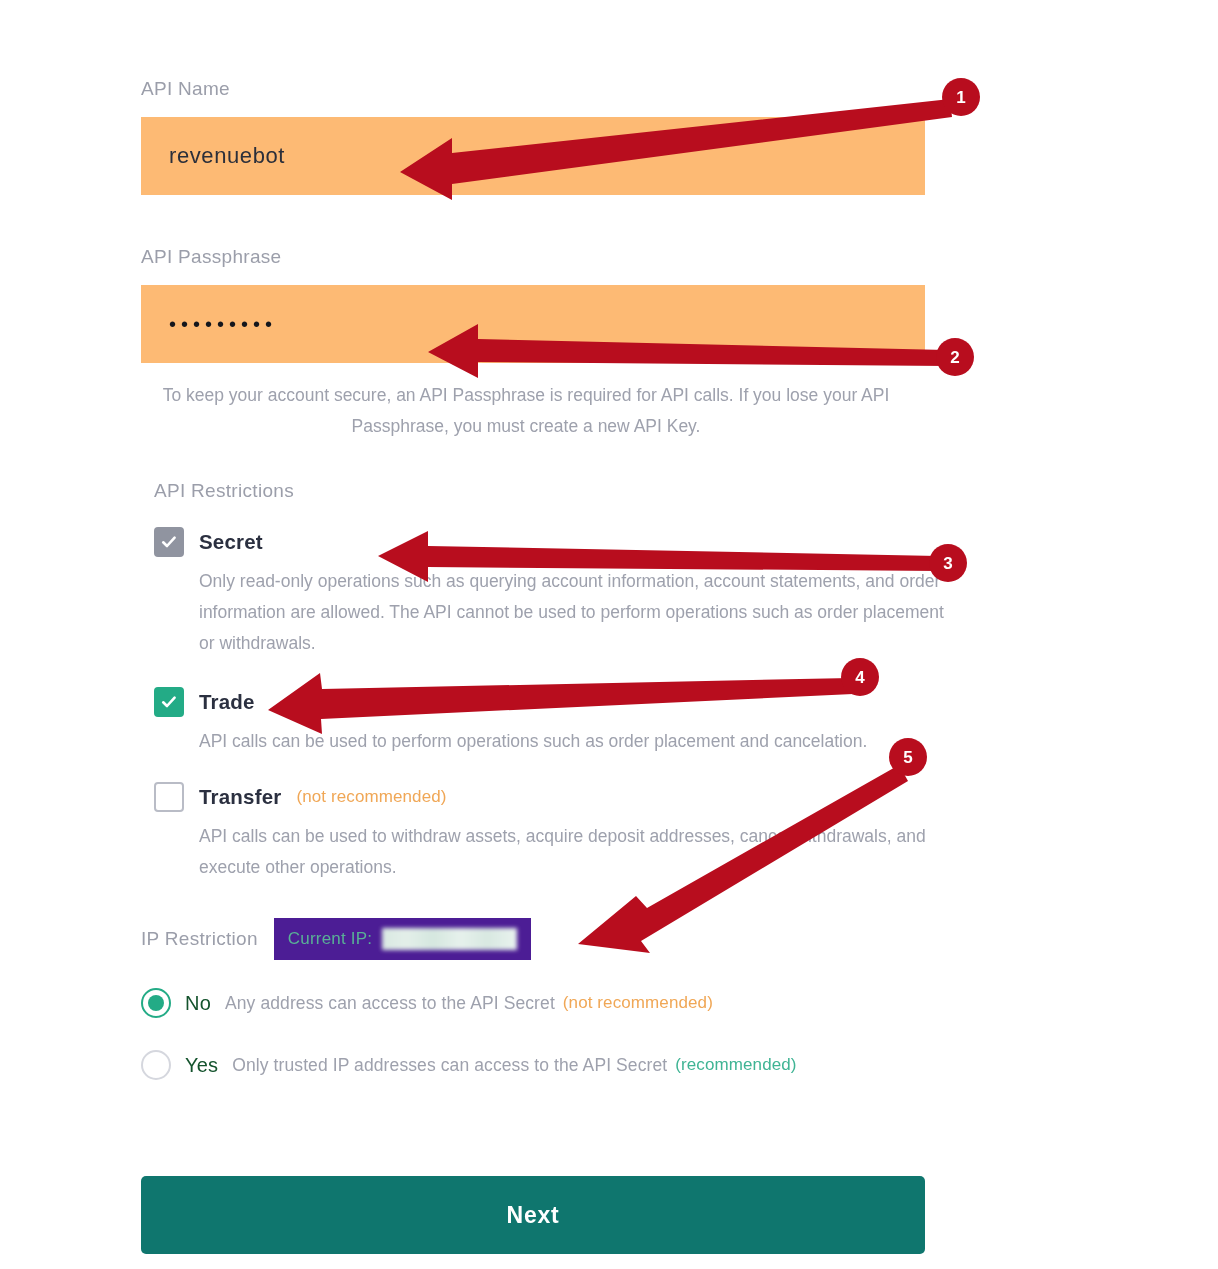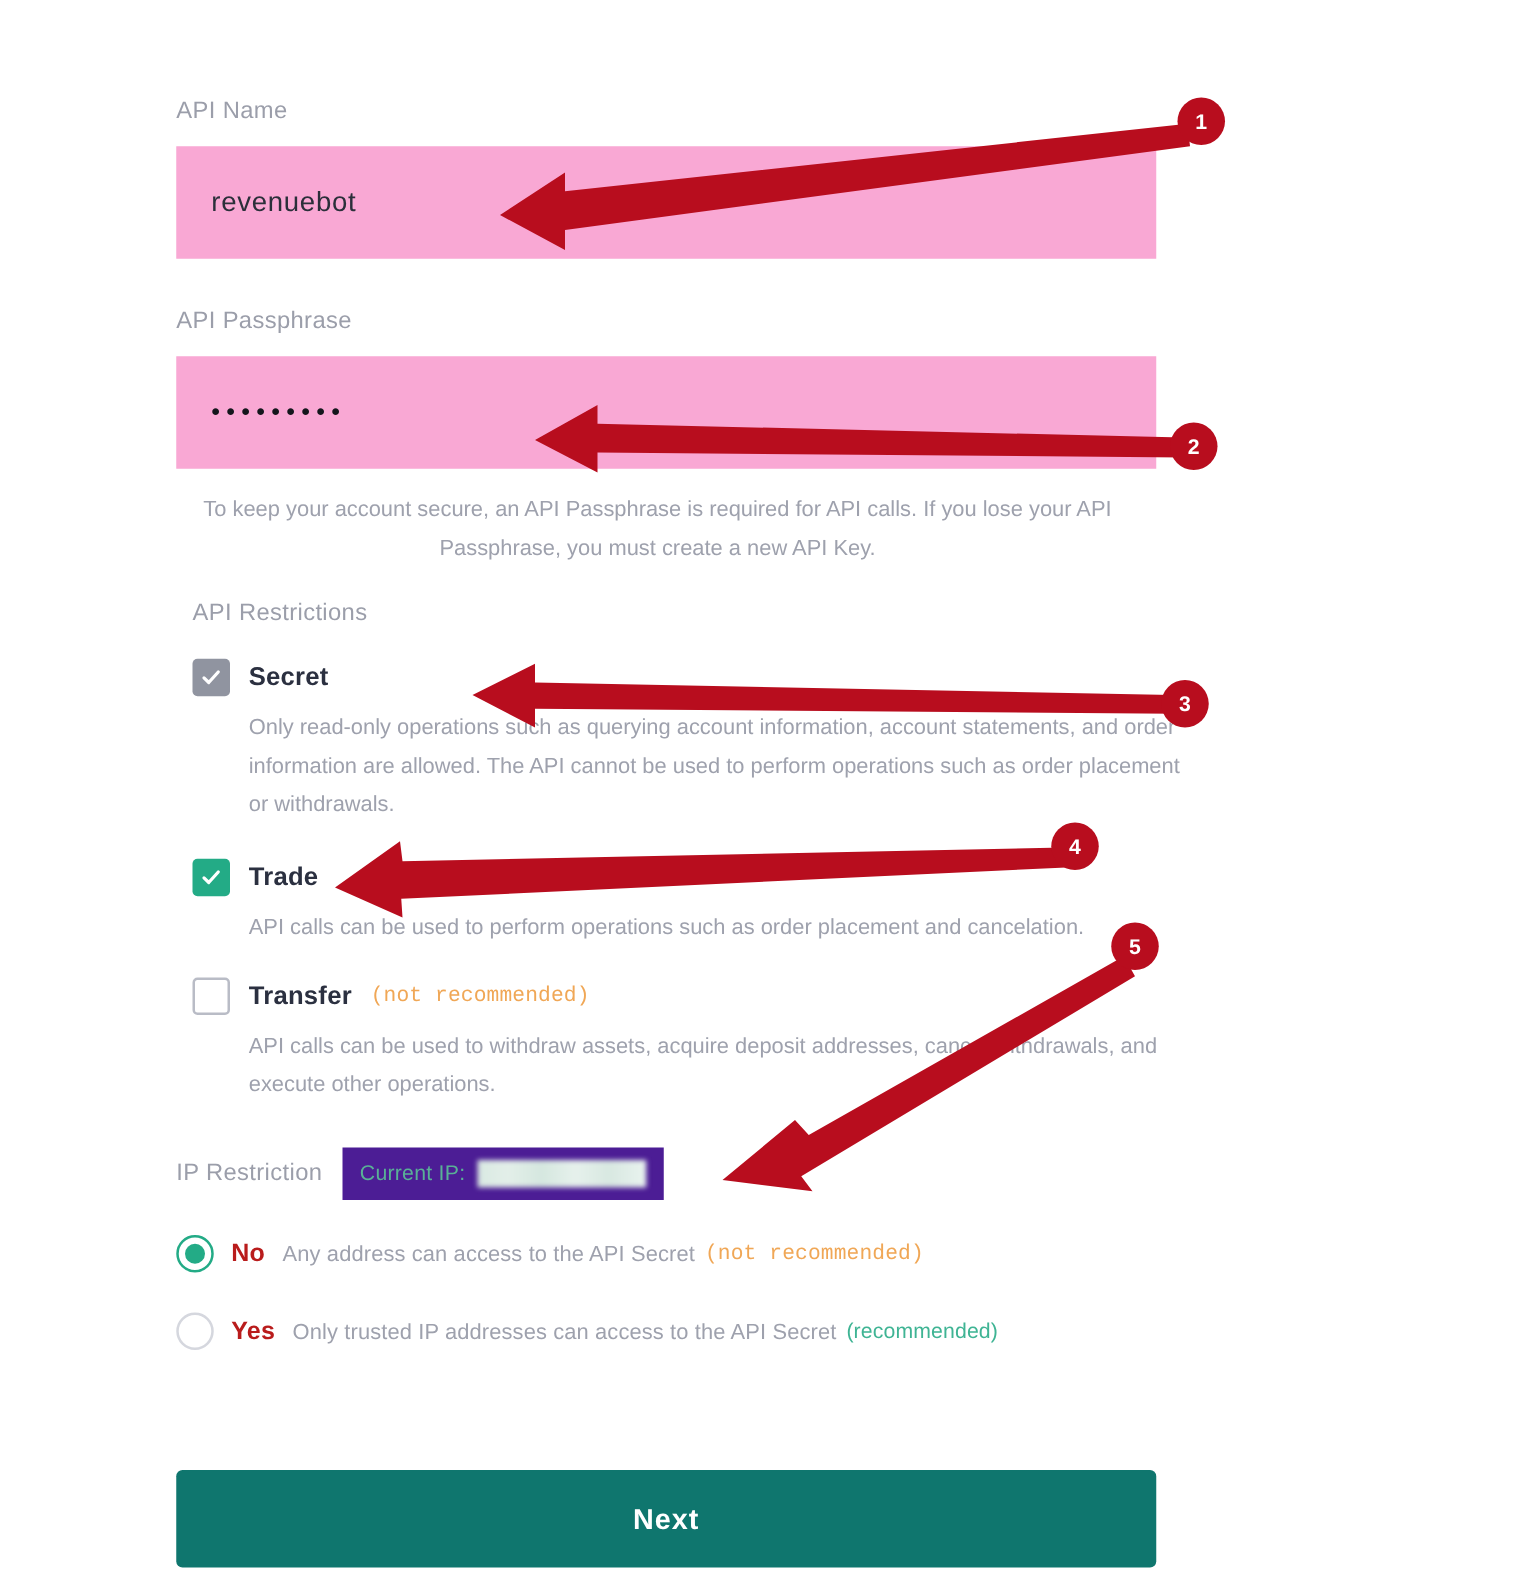--- a/index.html
+++ b/index.html
@@ -28,22 +28,22 @@
   .field-label {
     font-size: 19px;
     color: #9b9eaa;
     letter-spacing: 0.3px;
     font-weight: 400;
     margin: 0;
   }
 
   .text-input {
     width: 784px;
-    height: 90px;
-    background: #f9a8d4;
+    height: 78px;
+    background: #fdba74;
     border: none;
     outline: none;
     font-family: "Liberation Sans", sans-serif;
     font-size: 22px;
     color: #2b2f3a;
     padding: 16px 28px;
     letter-spacing: 0.6px;
     display: block;
   }
   .text-input::placeholder { color: #b0b4c2; }
@@ -94,21 +94,20 @@
     font-size: 20.5px;
     font-weight: bold;
     color: #2b3040;
     letter-spacing: 0.2px;
   }
   .note-warn {
     font-size: 17px;
     color: #f0a756;
     font-weight: normal;
     letter-spacing: 0.1px;
-    font-family: Liberation Mono, monospace;
   }
   .note-good {
     font-size: 17px;
     color: #3fb494;
     font-weight: normal;
     letter-spacing: 0.1px;
   }
 
   .check-desc {
     font-size: 17.5px;
@@ -169,22 +168,22 @@
   .radio.on  { border: 2px solid #23ab86; }
   .radio.off { border: 2px solid #d5d7de; }
   .radio-dot {
     width: 16px;
     height: 16px;
     border-radius: 50%;
     background: #23ab86;
   }
   .radio-word {
     font-size: 20px;
-    font-weight: bold;
-    color: #b91c1c;
+    font-weight: normal;
+    color: #14532d;
     letter-spacing: 0.2px;
   }
   .radio-desc {
     font-size: 17.5px;
     color: #9ea1ad;
     letter-spacing: 0.1px;
   }
 
   
   .next-btn {

